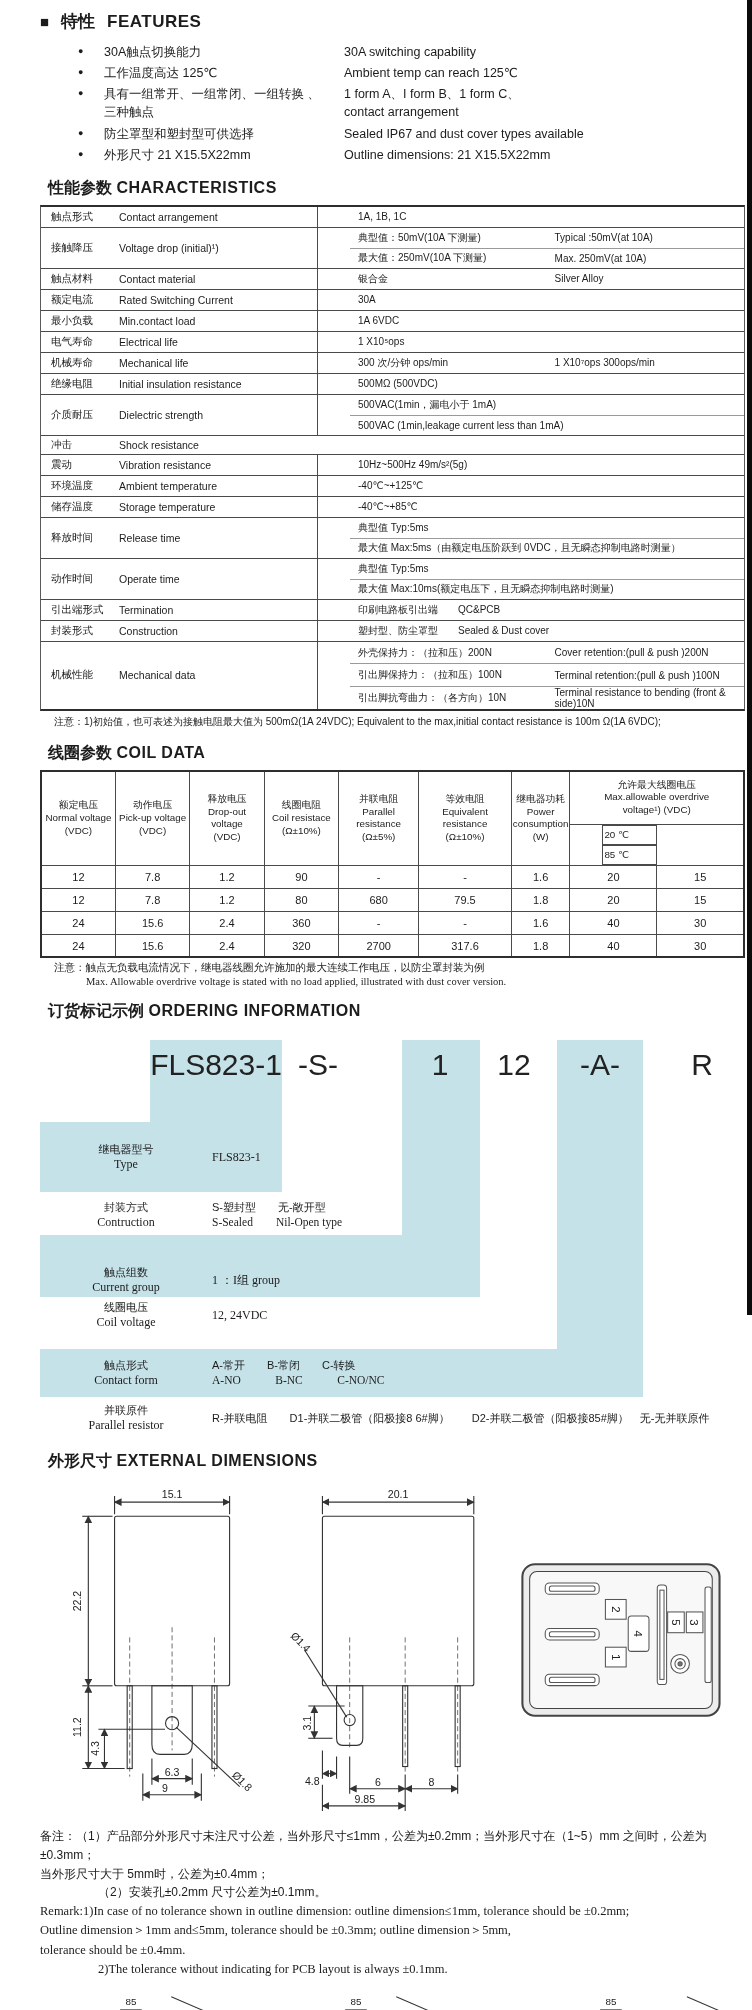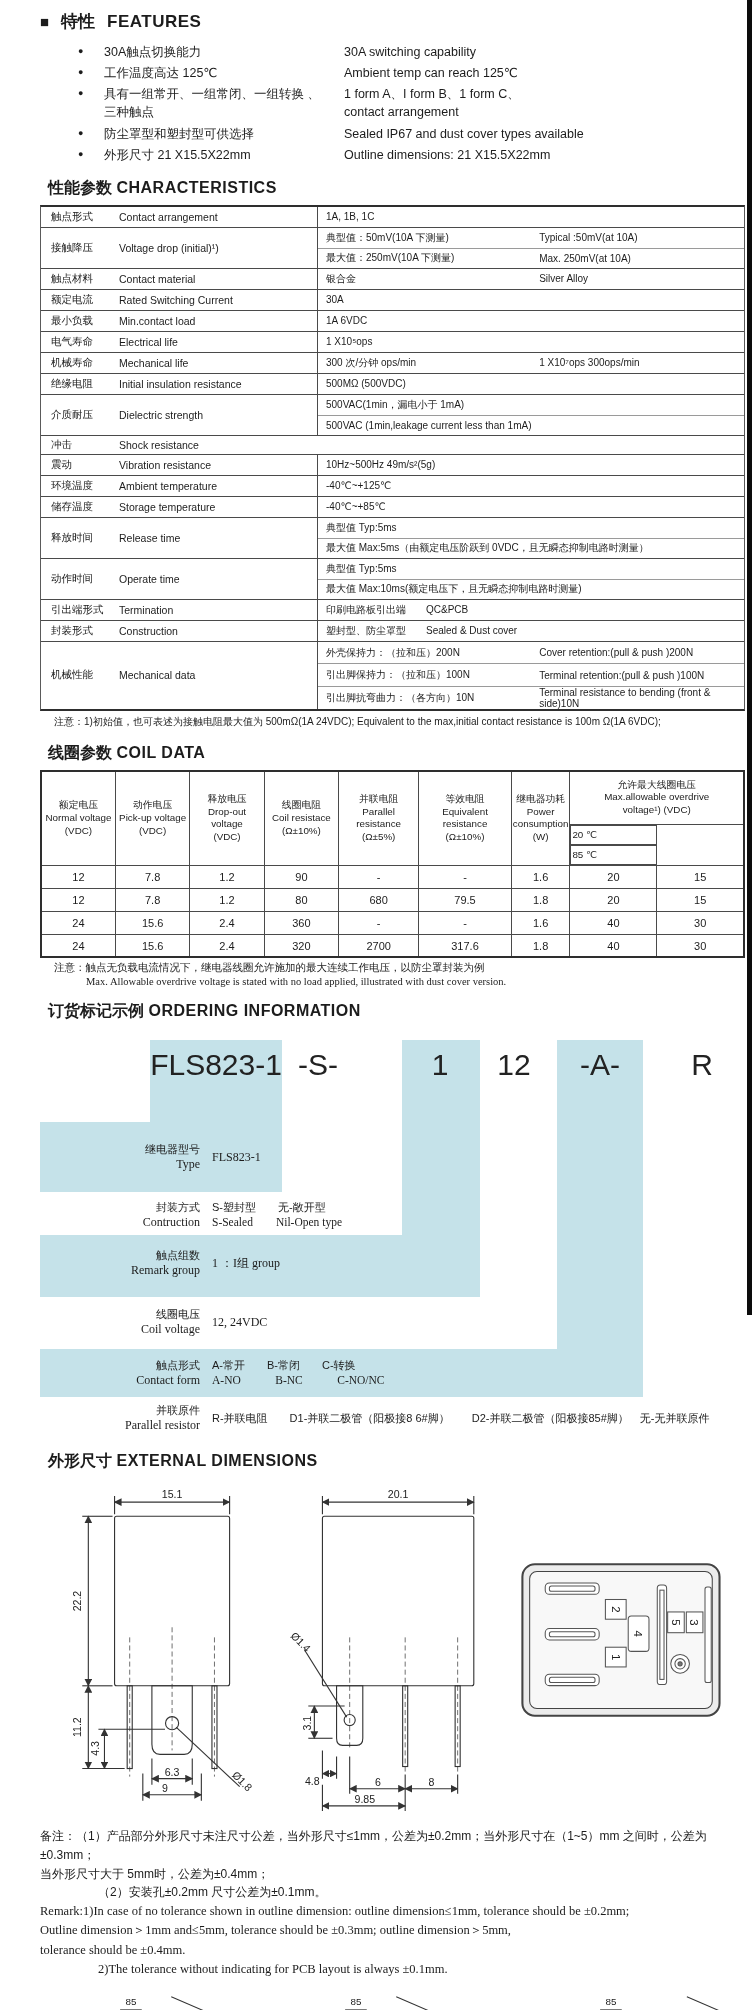--- a/index.html
+++ b/index.html
@@ -26,21 +26,21 @@
 
   
   .char-table { border-top:2px solid #2e2e2e; border-bottom:2px solid #2e2e2e;
                 border-left:1px solid #5a5a5a; border-right:1px solid #5a5a5a; width:705px; }
   .char-row { display:flex; align-items:stretch; border-top:1.6px solid #4a4a4a; }
   .char-row.first { border-top:none; }
   .cc { display:flex; align-items:center; font-size:10.5px; }
   .c1 { width:76px; padding:2px 2px 2px 10px; }
   .c2 { width:200px; padding:2px 2px; }
   .c3 { flex:1; border-left:1.6px solid #4a4a4a; display:flex; flex-direction:column; }
-  .sub { display:flex; align-items:center; flex:1; min-height:20px; padding:2px 8px; font-size:10px; border-top:1px solid #9a9a9a; }
+  .sub { display:flex; align-items:center; flex:1; min-height:20px; padding:2px 8px; font-size:10px; border-top:1px solid #9a9a9a;margin-left:32px; }
   .sub.firstsub { border-top:none; }
   .v1 { width:52%; } .v2 { flex:1; } .v-full { width:100%; }
 
   .note1 { font-size:10px; margin:4px 0 2px 14px; }
 
   
   #coil-table { width:705px; border-collapse:collapse; margin-top:4px; }
   #coil-table th, #coil-table td { border:1px solid #4a4a4a; text-align:center; }
   #coil-table { border:2px solid #2e2e2e; }
   .ch { font-weight:normal; font-size:9.8px; line-height:1.3; white-space:pre-line; padding:7px 1px; }
@@ -54,23 +54,23 @@
   .ob { position:absolute; }
   .blk1 { left:110px; top:8px; width:132px; height:152px; }
   .bar1 { left:0; top:90px; width:110px; height:70px; }
   .blk2 { left:362px; top:8px; width:78px; height:257px; }
   .bar2 { left:0; top:203px; width:362px; height:62px; }
   .blk3 { left:517px; top:8px; width:86px; height:357px; }
   .bar3 { left:0; top:317px; width:517px; height:48px; }
   .code { position:absolute; top:16px; font-size:30px; color:#222; transform:translateX(-50%); white-space:nowrap; }
   .c0{left:176px;} .cp1{left:278px;} .cp2{left:400px;} .cp3{left:474px;} .cp4{left:560px;} .cp5{left:662px;}
   .orow { position:absolute; left:0; right:0; display:flex; align-items:center; }
-  .r1{top:90px;height:70px;} .r2{top:163px;height:40px;} .r3{top:200px;height:62px;}
-  .r4{top:267px;height:46px;} .r5{top:317px;height:48px;} .r6{top:368px;height:36px;}
-  .olab { width:160px; text-align:right;padding-left:12px; }
+  .r1{top:90px;height:70px;} .r2{top:163px;height:40px;} .r3{top:217px;height:62px;}
+  .r4{top:260px;height:46px;} .r5{top:317px;height:48px;} .r6{top:368px;height:36px;}
+  .olab { width:160px; text-align:center;padding-left:12px; }
   .lcn { font-size:11px; } .len { font-size:12px; font-family:"Liberation Serif","DejaVu Serif",serif; }
   .oval { margin-left:12px; flex:1; }
   .serif { font-family:"Liberation Serif","DejaVu Serif",serif; font-size:12px; }
   .vcn { font-size:11px; } .ven { font-size:11.5px; font-family:"Liberation Serif","DejaVu Serif",serif; }
 
   
   .dims-row { display:flex; margin:14px 0 0 12px; }
   .dim-svg { display:block; }
   .bottomview { margin-top:72px; margin-left:22px; }
 
@@ -444,21 +444,21 @@
             <div class="len">Contruction</div>
           </div>
         <div class="oval">
             <div class="vcn">S-塑封型　　无-敞开型</div>
             <div class="ven">S-Sealed　　Nil-Open type</div>
           </div>
       </div>
       <div class="orow r3">
         <div class="olab">
             <div class="lcn">触点组数</div>
-            <div class="len">Remark group</div>
+            <div class="len">Current group</div>
           </div>
         <div class="oval serif">1 ：I组 group</div>
       </div>
       <div class="orow r4">
         <div class="olab">
             <div class="lcn">线圈电压</div>
             <div class="len">Coil voltage</div>
           </div>
         <div class="oval serif">12, 24VDC</div>
       </div>

